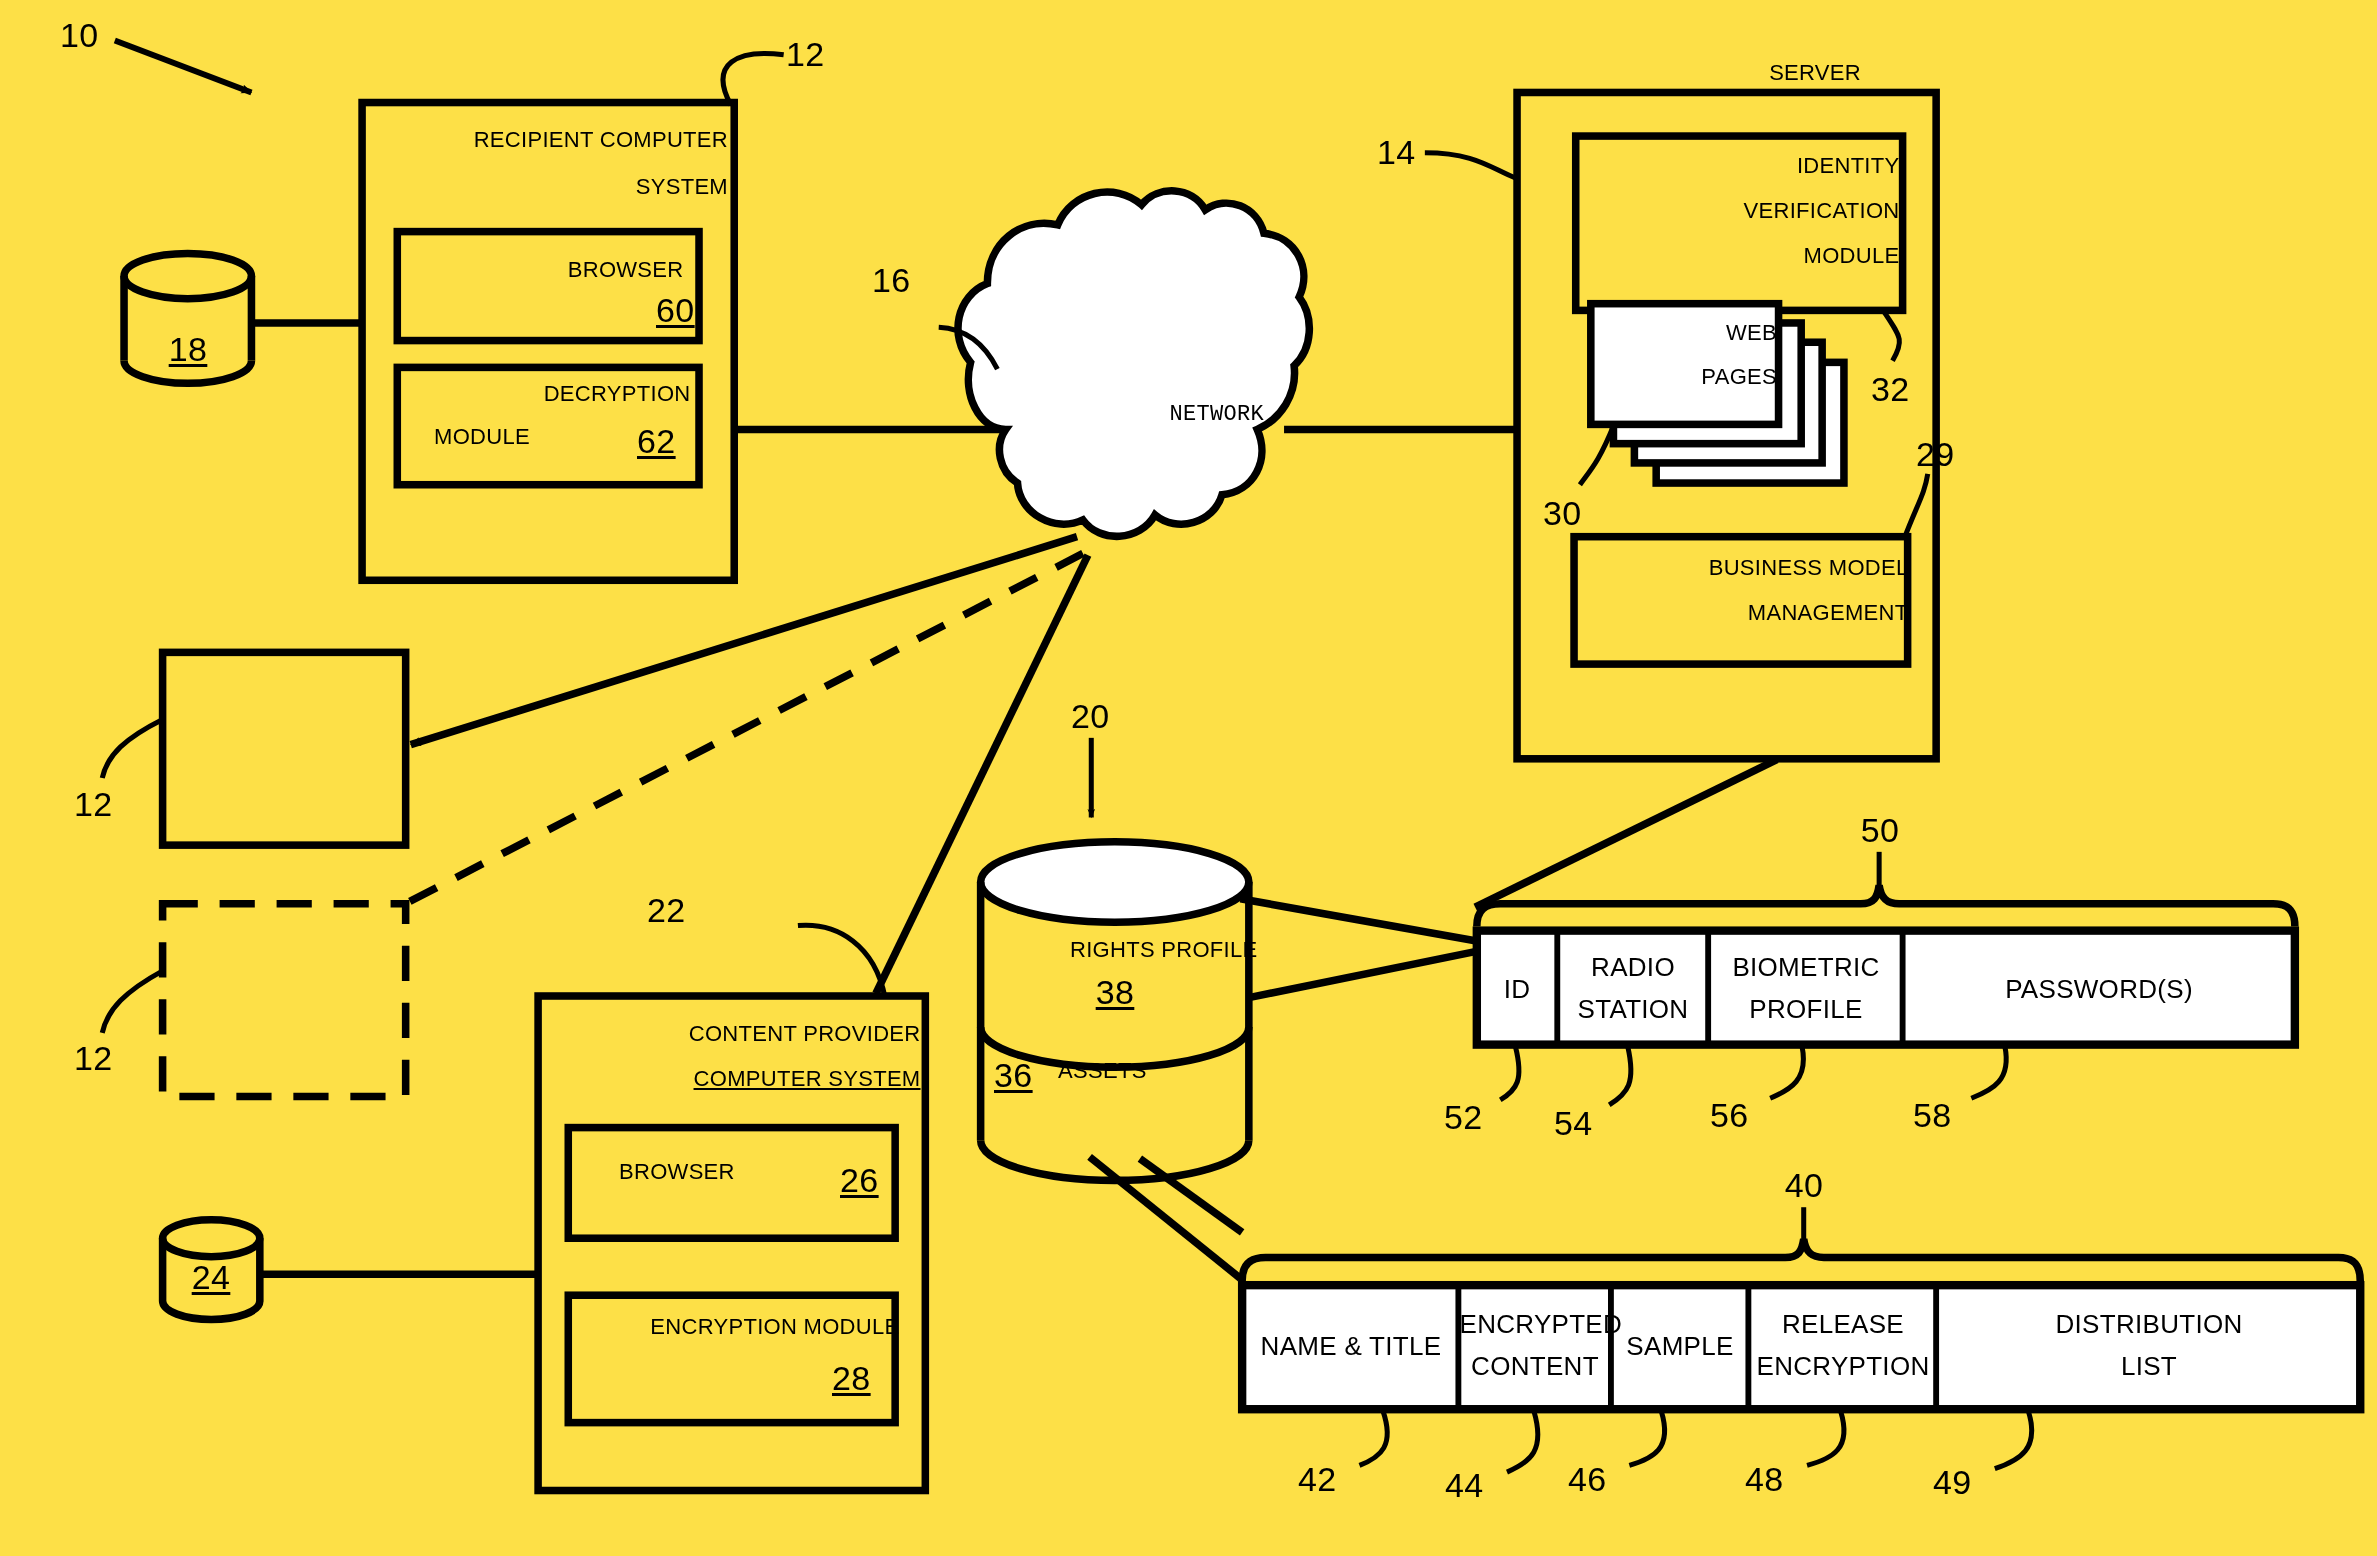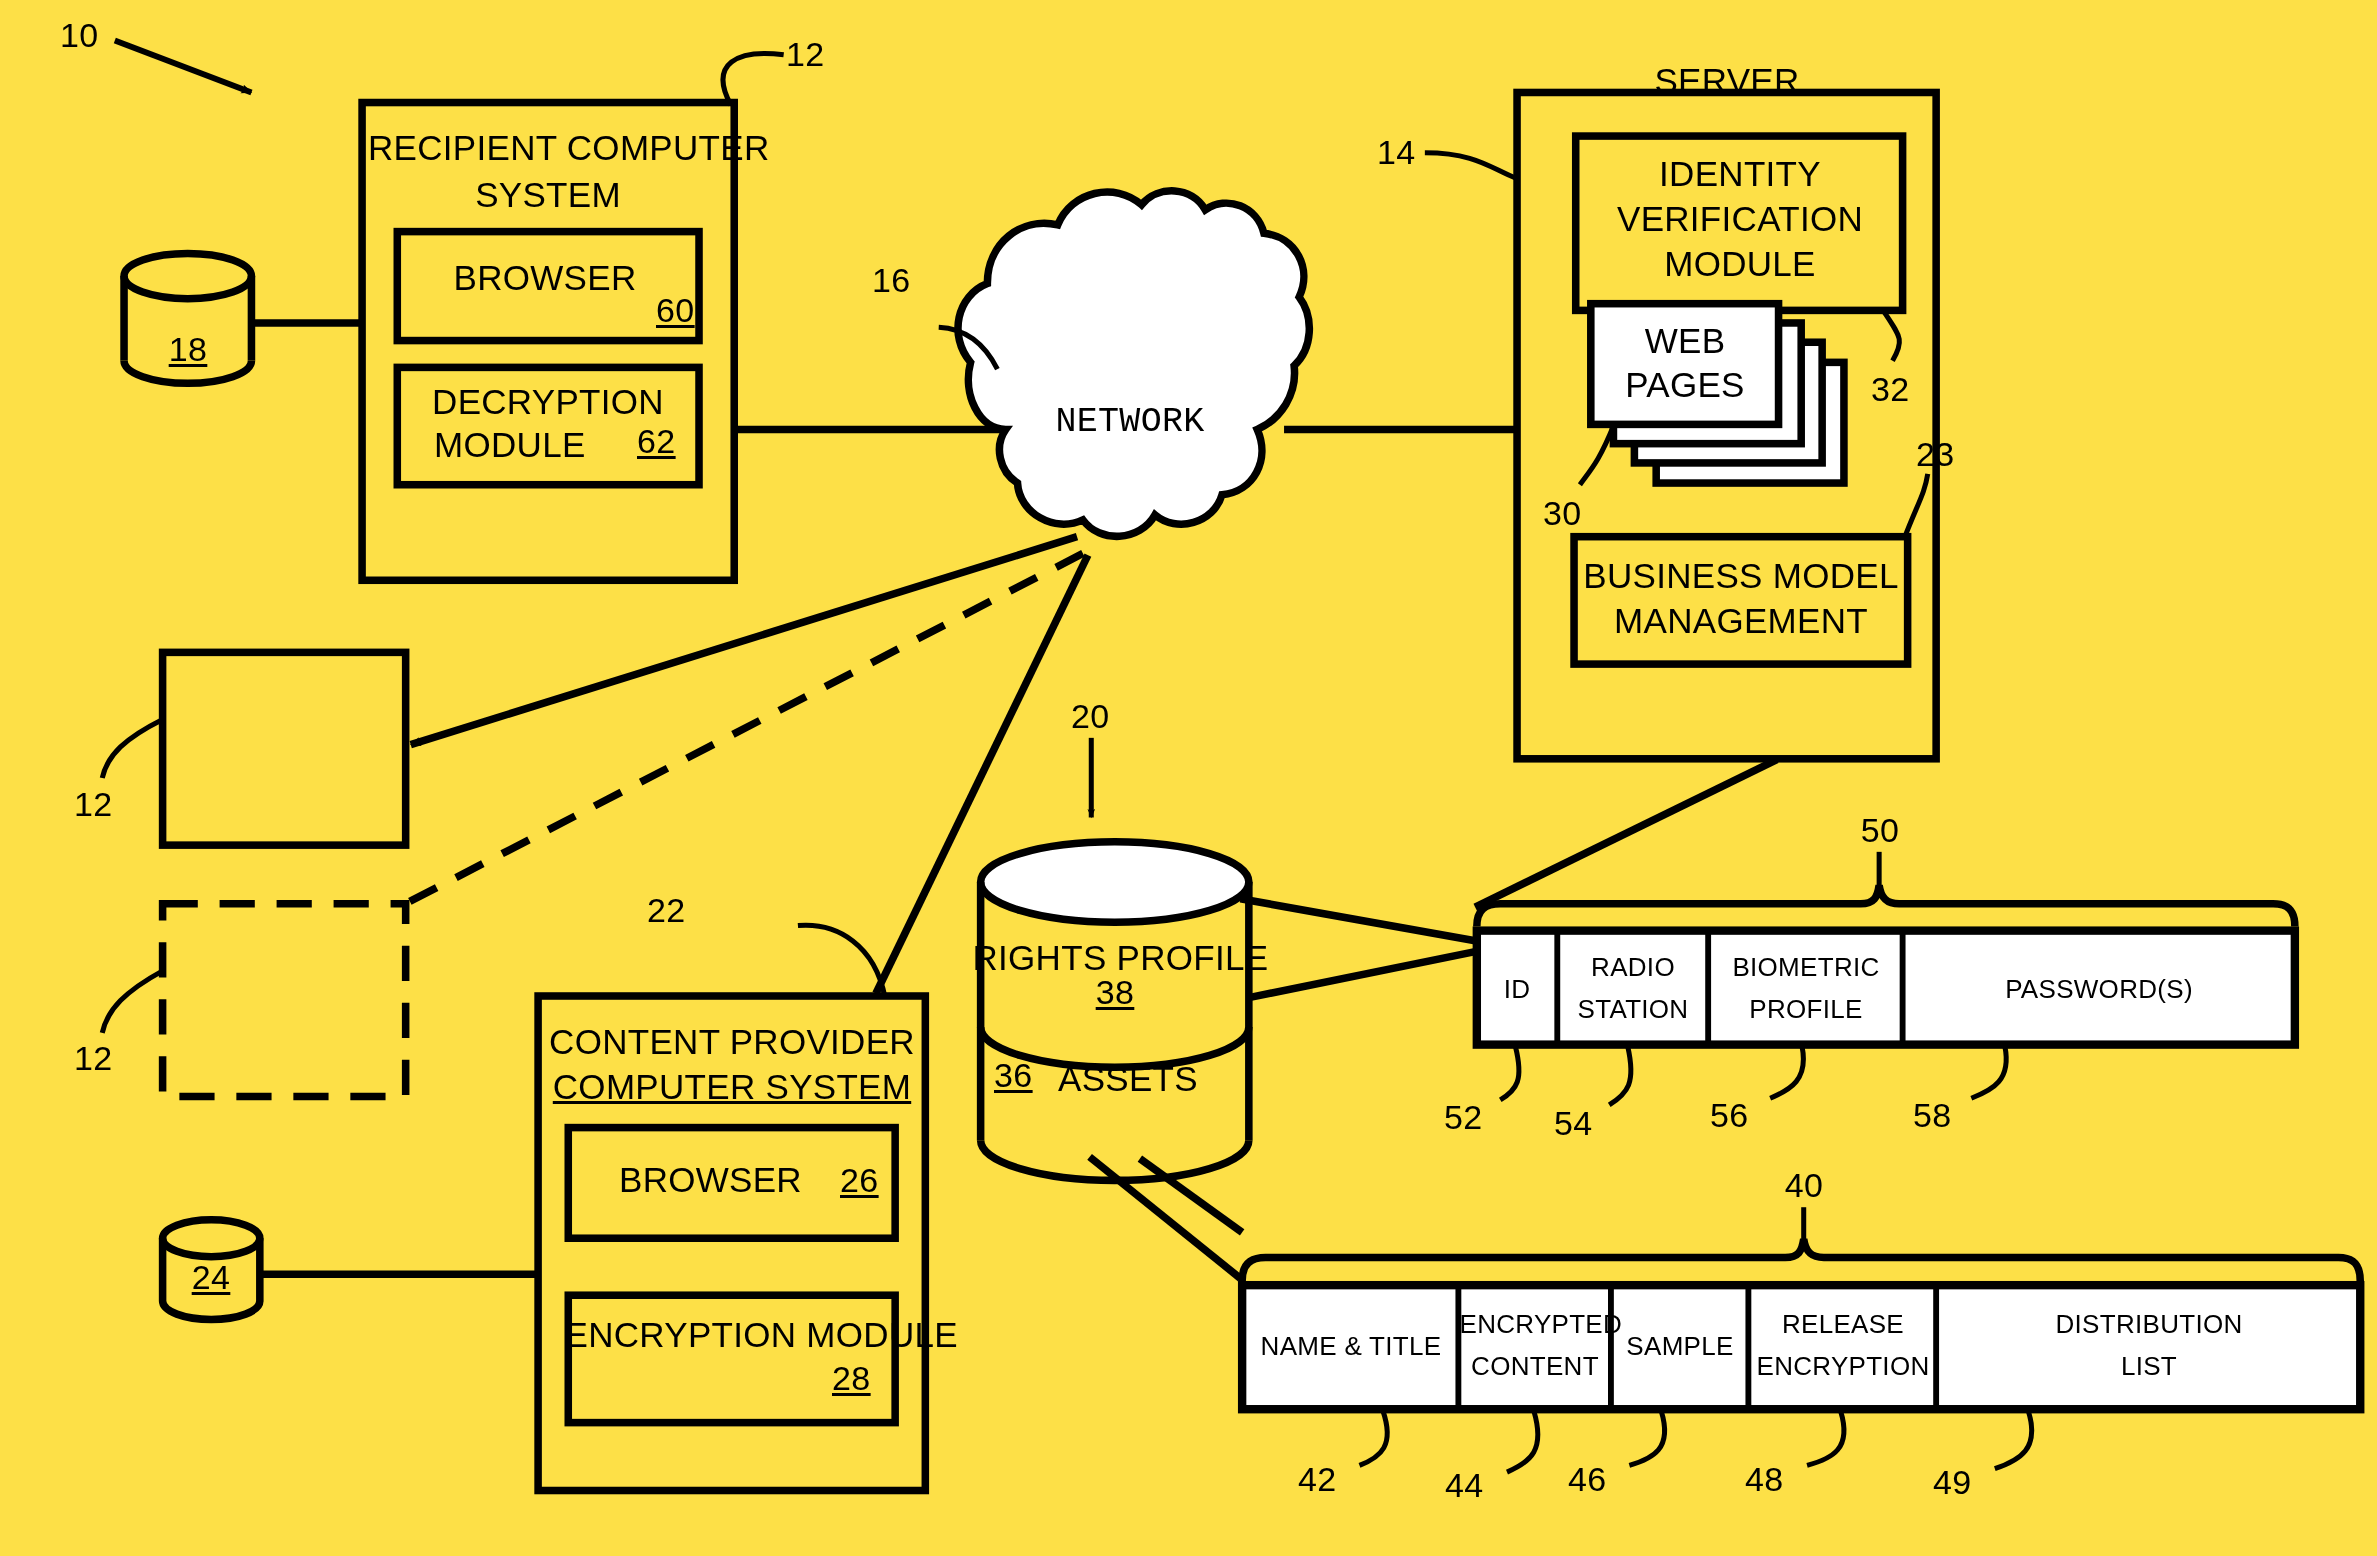--- a/index.html
+++ b/index.html
@@ -27,22 +27,22 @@
     color: #000;
     font-family: "Liberation Sans", sans-serif;
     white-space: pre;
     line-height: 1.18;
   }
   .ref {
     font-size: 34px;
     letter-spacing: 0.4px;
   }
   .boxtitle {
-    font-size: 35px;
-    text-align: center;
+    font-size: 22px;
+    text-align: right;
     letter-spacing: 0.3px;
   }
   .cellc {
     font-size: 26px;
     text-align: center;
     letter-spacing: 0.3px;
   }
   .und {
     text-decoration: underline;
     text-underline-offset: 3.4px;
@@ -229,21 +229,21 @@
   <div class="lbl boxtitle ctr" style="left:1740px; top:198px; width:319px;">VERIFICATION</div>
   <div class="lbl boxtitle ctr" style="left:1740px; top:243px; width:319px;">MODULE</div>
   <div class="lbl ref" style="left:1871px; top:369px;">32</div>
 
   <div class="lbl boxtitle ctr" style="left:1685px; top:320px; width:184px;">WEB</div>
   <div class="lbl boxtitle ctr" style="left:1685px; top:364px; width:184px;">PAGES</div>
   <div class="lbl ref" style="left:1543px; top:493px;">30</div>
 
   <div class="lbl boxtitle ctr" style="left:1741px; top:555px; width:335px;">BUSINESS MODEL</div>
   <div class="lbl boxtitle ctr" style="left:1741px; top:600px; width:335px;">MANAGEMENT</div>
-  <div class="lbl ref" style="left:1916px; top:434px;">23</div>
+  <div class="lbl ref" style="left:1916px; top:434px;">29</div>
 
   <div class="lbl boxtitle ctr" style="left:732px; top:1021px; width:377px;">CONTENT PROVIDER</div>
   <div class="lbl boxtitle ctr" style="left:732px; top:1066px; width:377px;text-decoration:underline;">COMPUTER SYSTEM</div>
   <div class="lbl ref" style="left:647px; top:890px;">22</div>
 
   <div class="lbl boxtitle" style="left:619px; top:1159px;">BROWSER</div>
   <div class="lbl ref und" style="left:840px; top:1160px;">26</div>
 
   <div class="lbl boxtitle ctr" style="left:732px; top:1314px; width:335px;">ENCRYPTION MODULE</div>
   <div class="lbl ref und" style="left:832px; top:1358px;">28</div>

